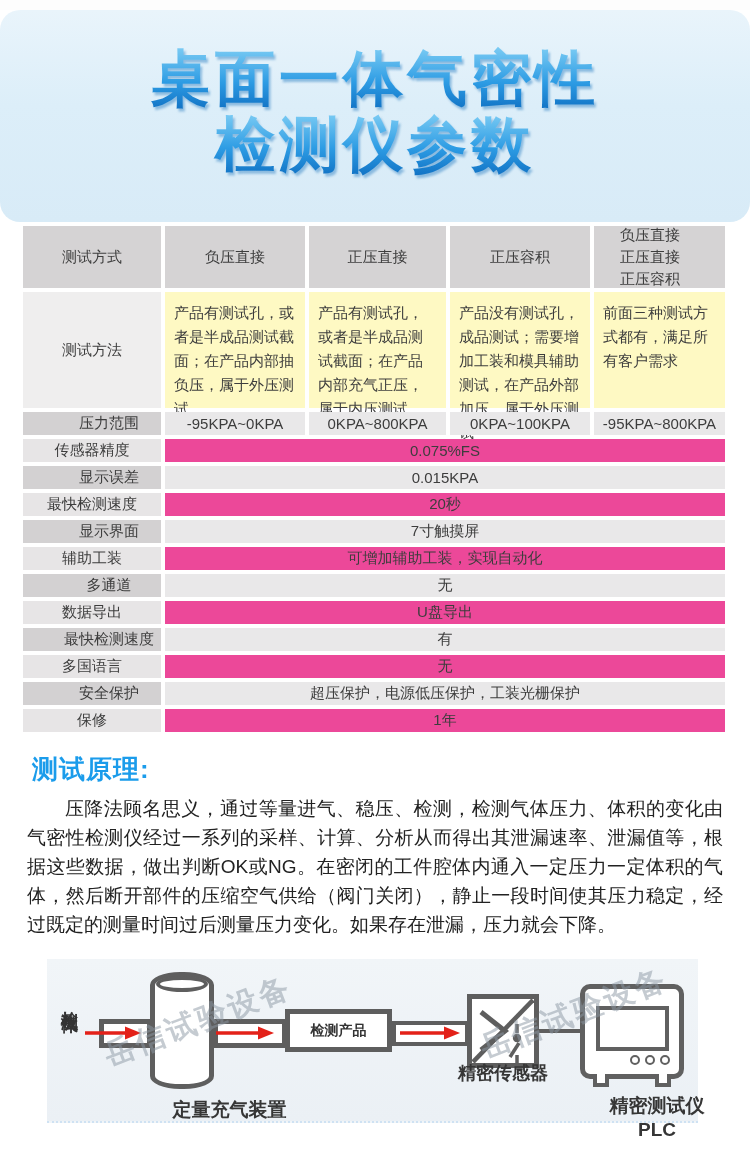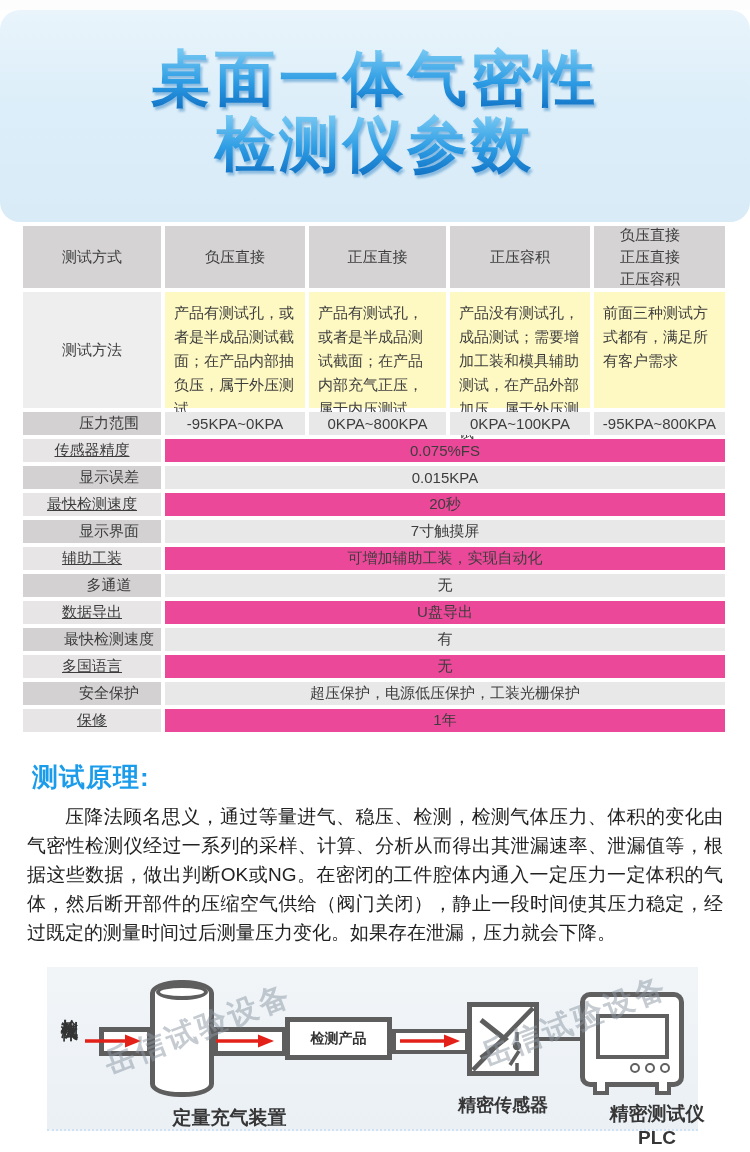--- a/index.html
+++ b/index.html
@@ -28,31 +28,31 @@
     display:grid;
     grid-template-columns:138px 140px 137px 140px 131px;
     grid-template-rows:62px 116px repeat(12,23px);
     gap:4px;
     font-size:15px;
   }
   .cell { display:flex; align-items:center; justify-content:center; text-align:center; padding:2px 6px; }
   .hdr  { background:#d5d3d4; }
   .dlbl { background:#d3d1d2;padding-left:40px; }
   .dval { background:#e9e8e9; }
-  .llbl { background:#e7e5e6;text-decoration:underline; }
+  .llbl { background:#e7e5e6; }
   .lval { background:#ec4899; }
   .mlbl { background:#efeeee; }
   .mval {
     background:#fef9c3; align-items:flex-start; justify-content:flex-start;
     text-align:left; padding:9px 9px; line-height:24px;
   }
   .combined { flex-direction:column; align-items:flex-start; padding-left:26px; line-height:22px; text-align:left; }
   .colspan { grid-column:2 / 6; }
   
-  .principle { margin-top:28px; }
+  .principle { margin-top:20px; }
   .principle-heading {
     margin-left:32px; font-size:26px; font-weight:bold; color:#1b9ceb; letter-spacing:1px;
   }
   .principle-body {
     margin:7px 27px 0 27px; font-size:19px; line-height:29px; color:#222222;
     text-align:justify; text-indent:2em;
   }
   
   .diagram {
     position:relative; margin:20px 0 0 47px; width:651px; height:164px;
@@ -93,21 +93,21 @@
   }
   .plc-screen { position:absolute; left:11px; top:17px; width:73px; height:45px; border:4px solid #606060; background:#fff; }
   .plc-buttons { position:absolute; right:9px; bottom:9px; display:flex; gap:5px; }
   .plc-buttons span { width:10px; height:10px; border:2.5px solid #606060; border-radius:50%; display:block; background:#fff; }
   .plc-foot { position:absolute; bottom:-13px; width:16px; height:13px; background:#fff; border:4px solid #606060; border-top:none; }
   .foot-l { left:8px; } .foot-r { right:8px; }
   .flow-arrow { position:absolute; top:66px; z-index:3; }
   .arrow1 { left:37px; } .arrow2 { left:168px; } .arrow3 { left:352px; }
   .diagram-label { position:absolute; font-weight:bold; color:#363636; text-align:center; z-index:4; }
   .lab1 { left:90px;  top:138px; width:185px; font-size:19px; }
-  .lab2 { left:396px; top:126px; width:120px; font-size:18px; }
+  .lab2 { left:396px; top:102px; width:120px; font-size:18px; }
   .lab3 { left:547px; top:134px; width:126px; font-size:19px; }
   .watermark {
     position:absolute; z-index:5; font-size:30px; font-weight:bold; letter-spacing:3px;
     color:#8d99a5; opacity:.5; transform:rotate(-21deg); white-space:nowrap; pointer-events:none;
   }
   .wm1 { left:52px;  top:42px; }
   .wm2 { left:428px; top:34px; }
 </style>
 </head>
 <body>

